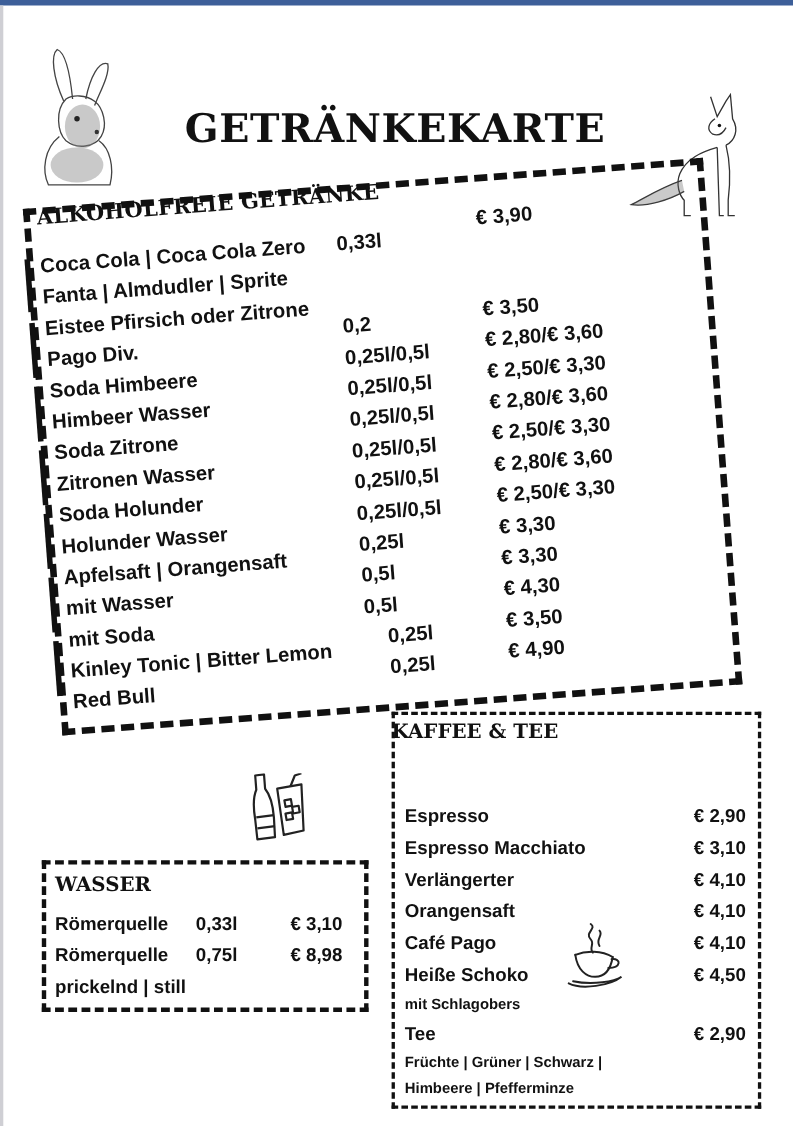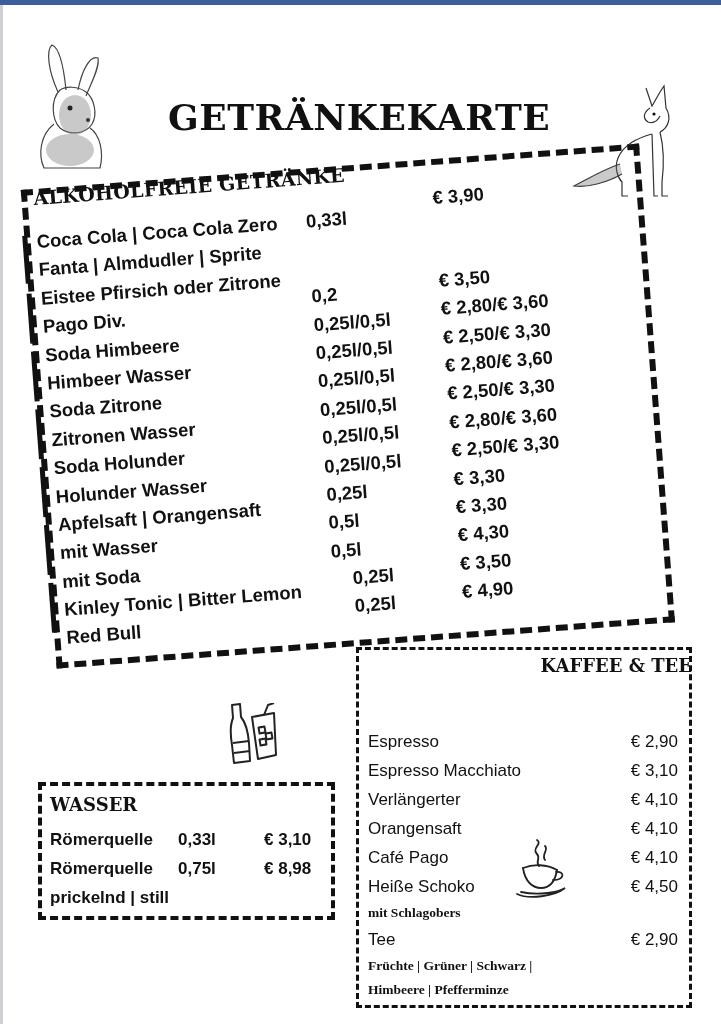--- a/index.html
+++ b/index.html
@@ -26,24 +26,24 @@
   .ws{position:absolute;left:38px;top:782px;width:297px;height:138px;}
   .ws-border{position:absolute;inset:0;border:4px dashed #111;box-sizing:border-box;}
   .ws-head{position:absolute;left:12px;top:12px;font-size:18px;}
   .ws-row{position:absolute;left:12px;font-size:17px;font-weight:bold;white-space:nowrap;}
   .ws-row .s{position:absolute;left:128px;}
   .ws-row .p{position:absolute;left:214px;}
 
   
   .kt{position:absolute;left:356px;top:647px;width:336px;height:361px;}
   .kt-border{position:absolute;inset:0;border:3px dashed #111;box-sizing:border-box;}
-  .kt-h{position:absolute;left:0;width:100%;text-align:right;font-size:18px;}
-  .kt-row{position:absolute;left:12px;right:14px;font-size:17px;font-weight:normal;}
+  .kt-h{position:absolute;left:0;width:100%;text-align:left;font-size:18px;}
+  .kt-row{position:absolute;left:12px;right:14px;font-size:17px;font-weight:bold;}
   .kt-row .p{position:absolute;right:0;top:0;}
-  .kt-sub{position:absolute;left:12px;font-size:13.5px;font-weight:bold;font-family:Liberation Serif, serif;}
+  .kt-sub{position:absolute;left:12px;font-size:13.5px;font-weight:bold;}
   .cup{position:absolute;left:515px;top:838px;width:52px;height:62px;}
   .drinks{position:absolute;left:224px;top:703px;width:56px;height:62px;}
 </style>
 </head>
 <body>
 
 <div class="topbar"></div>
 <div class="leftedge"></div>
 
 <svg class="rabbit" viewBox="0 0 95 130">

